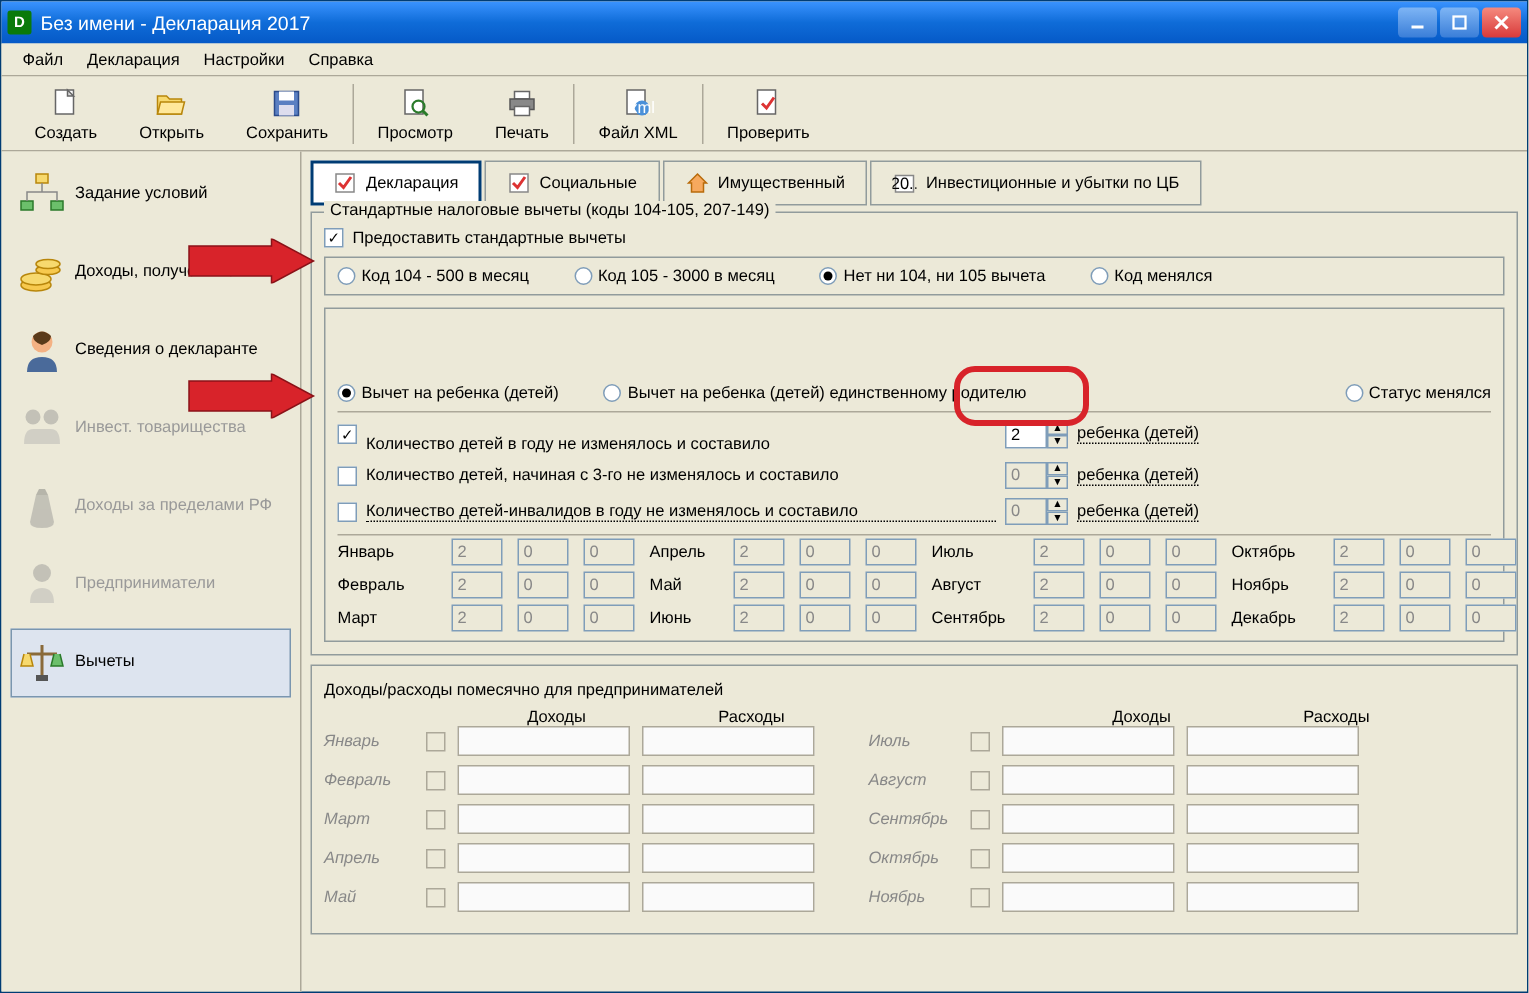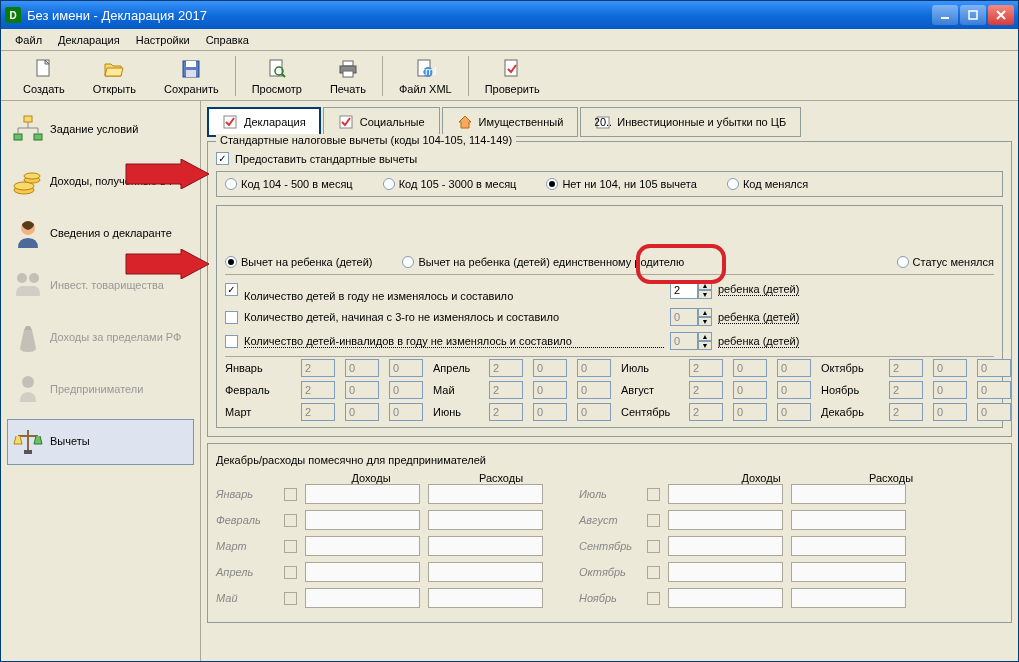--- a/index.html
+++ b/index.html
@@ -290,21 +290,21 @@
               <svg width="16" height="16" viewBox="0 0 16 16">
                 <rect x="2" y="3" width="12" height="11" fill="#fff" stroke="#888"></rect>
                 <text x="8" y="12" font-size="7" text-anchor="middle">20..</text>
               </svg>
             </span>
             <span>Инвестиционные и убытки по ЦБ</span>
           </div>
       </div>
 
       <div class="gbox">
-        <div class="gbox-title">Стандартные налоговые вычеты (коды 104-105, 114-149)</div>
+        <div class="gbox-title">Стандартные налоговые вычеты (коды 104-105, 207-149)</div>
         <div class="row">
           <span class="chk checked"></span>
           <span>Предоставить стандартные вычеты</span>
         </div>
 
         <div class="radio-row">
           <div class="radio-item">
               <span class="radio"></span>
               <span>Код 104 - 500 в месяц</span>
             </div>
@@ -425,21 +425,21 @@
               <input class="small-in" disabled="" value="0" style="">
             <span class="month-label">Декабрь</span>
               <input class="small-in" disabled="" value="2" style="">
               <input class="small-in" disabled="" value="0" style="">
               <input class="small-in" disabled="" value="0" style="">
           </div>
         </div>
       </div>
 
       <div class="gbox entr-section">
-        <div class="entr-title">Декабрь/расходы помесячно для предпринимателей</div>
+        <div class="entr-title">Доходы/расходы помесячно для предпринимателей</div>
         <div class="entr-head">
           <div style="width:90px;"></div>
           <div style="width:130px;">Доходы</div>
           <div style="width:130px;">Расходы</div>
           <div style="width:130px;"></div>
           <div style="width:130px;">Доходы</div>
           <div style="width:130px;">Расходы</div>
         </div>
         <div class="entr-grid">
           <div class="entr-row">

